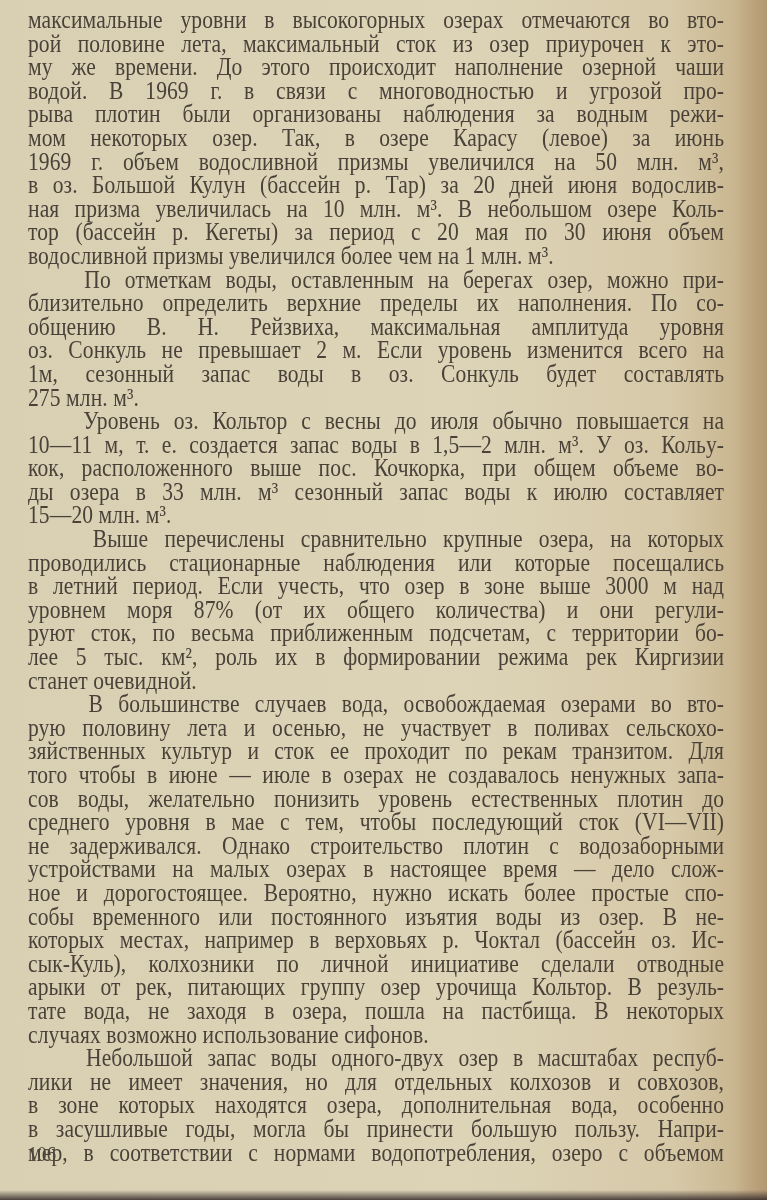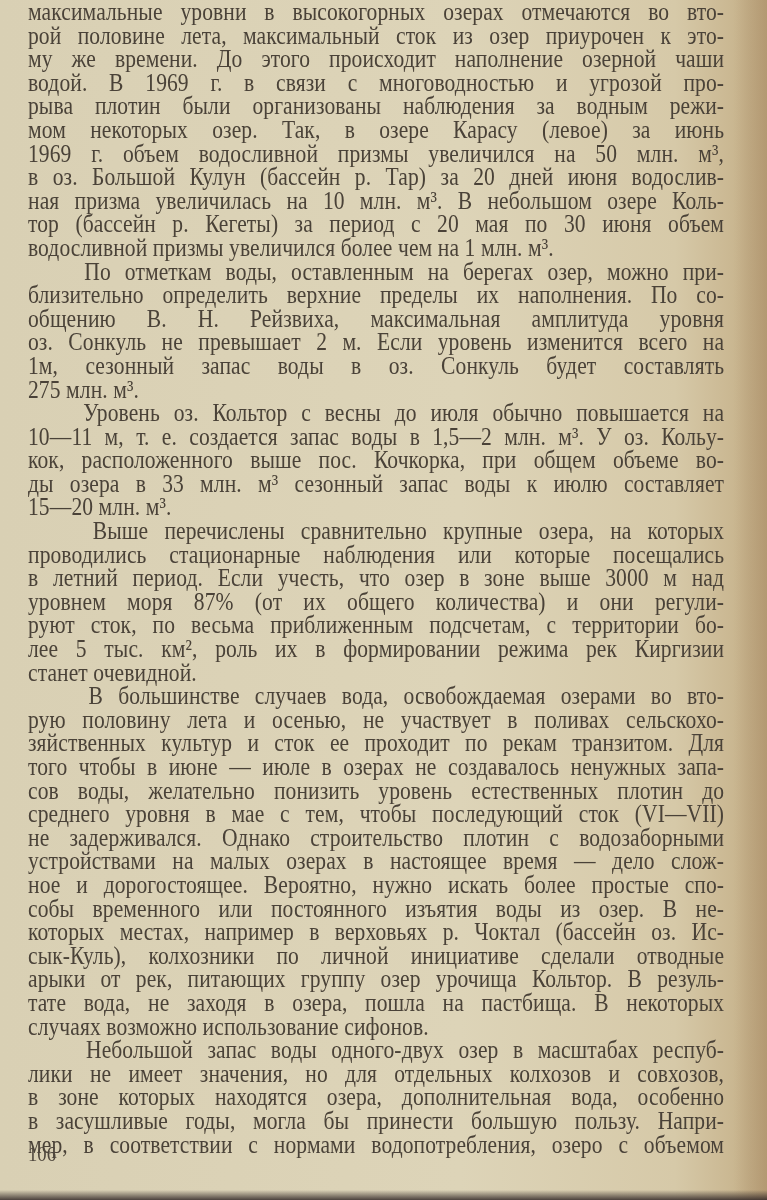--- a/index.html
+++ b/index.html
@@ -4,21 +4,21 @@
 <style>
   html, body { margin:0; padding:0; }
   body {
     width:767px; height:1200px; overflow:hidden;
     background: linear-gradient(90deg, #d9d0b4 0%, #ddd4b8 60%, #d6c9a8 88%, #c9b690 96%, #bba47e 100%);
     position:relative;
     font-family: "Liberation Serif", "DejaVu Serif", serif;
     color:#4a4238;
   }
   .page {
-    position:absolute; left:28px; top:0; width:696px;
+    position:absolute; left:28px; top:8px; width:696px;
   }
   .line {
     font-size:24.5px;
     line-height:23.6px;
     height:23.6px;
     white-space:nowrap;
     text-align:justify;
     text-align-last:justify;
     letter-spacing:0.1px;
     transform: scaleX(0.88);

